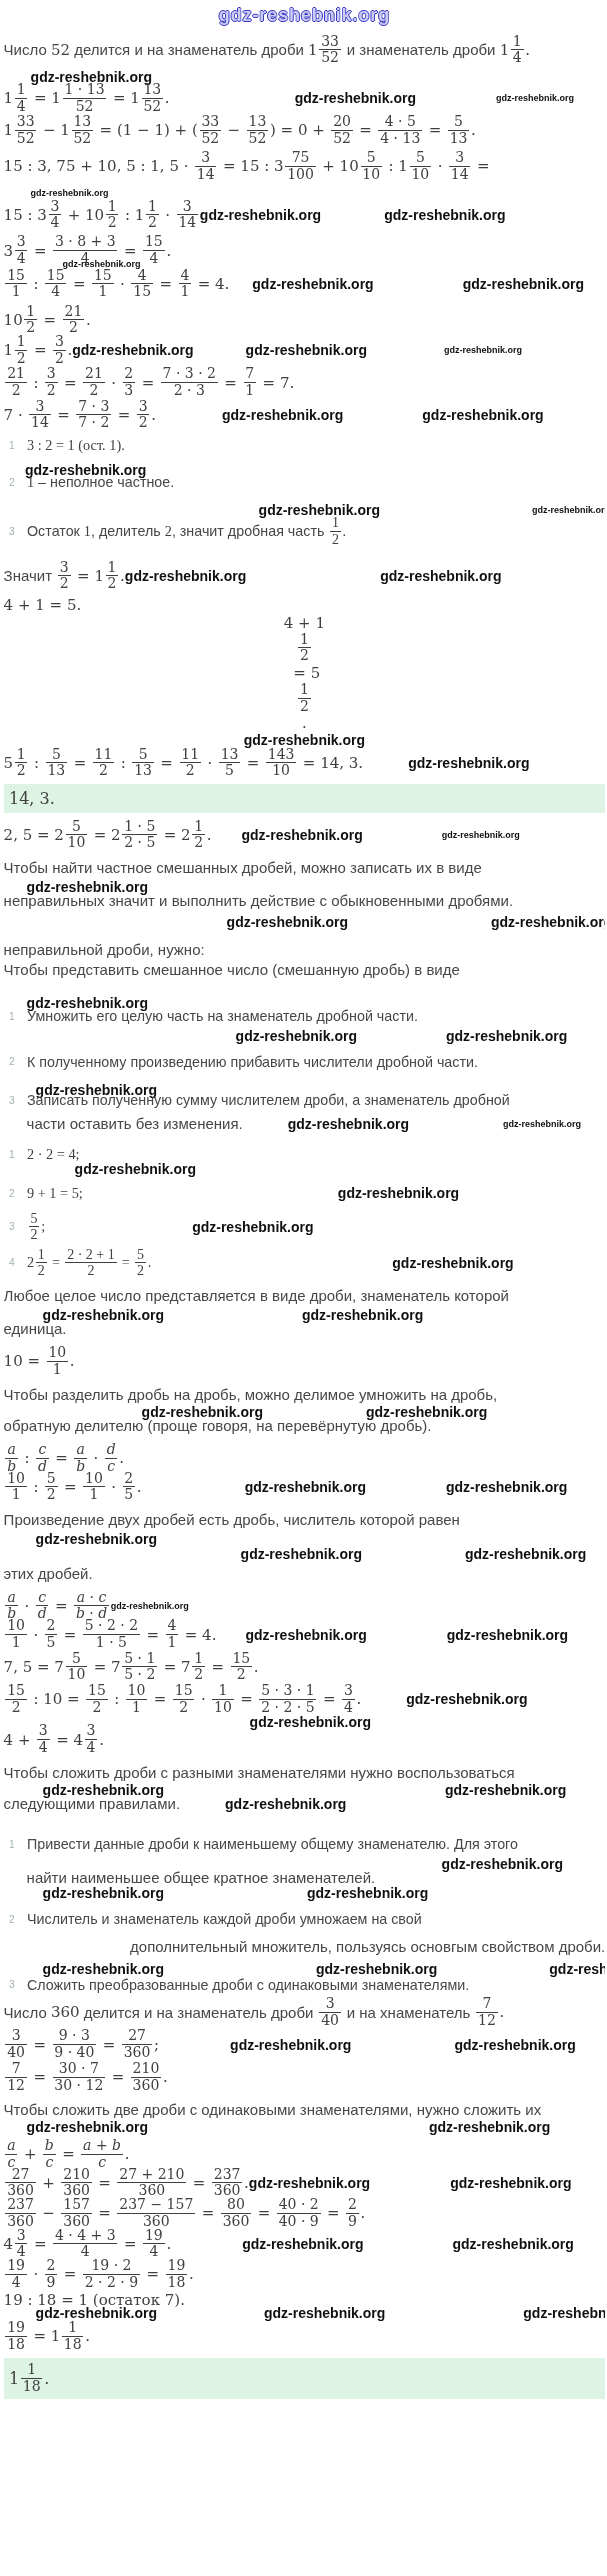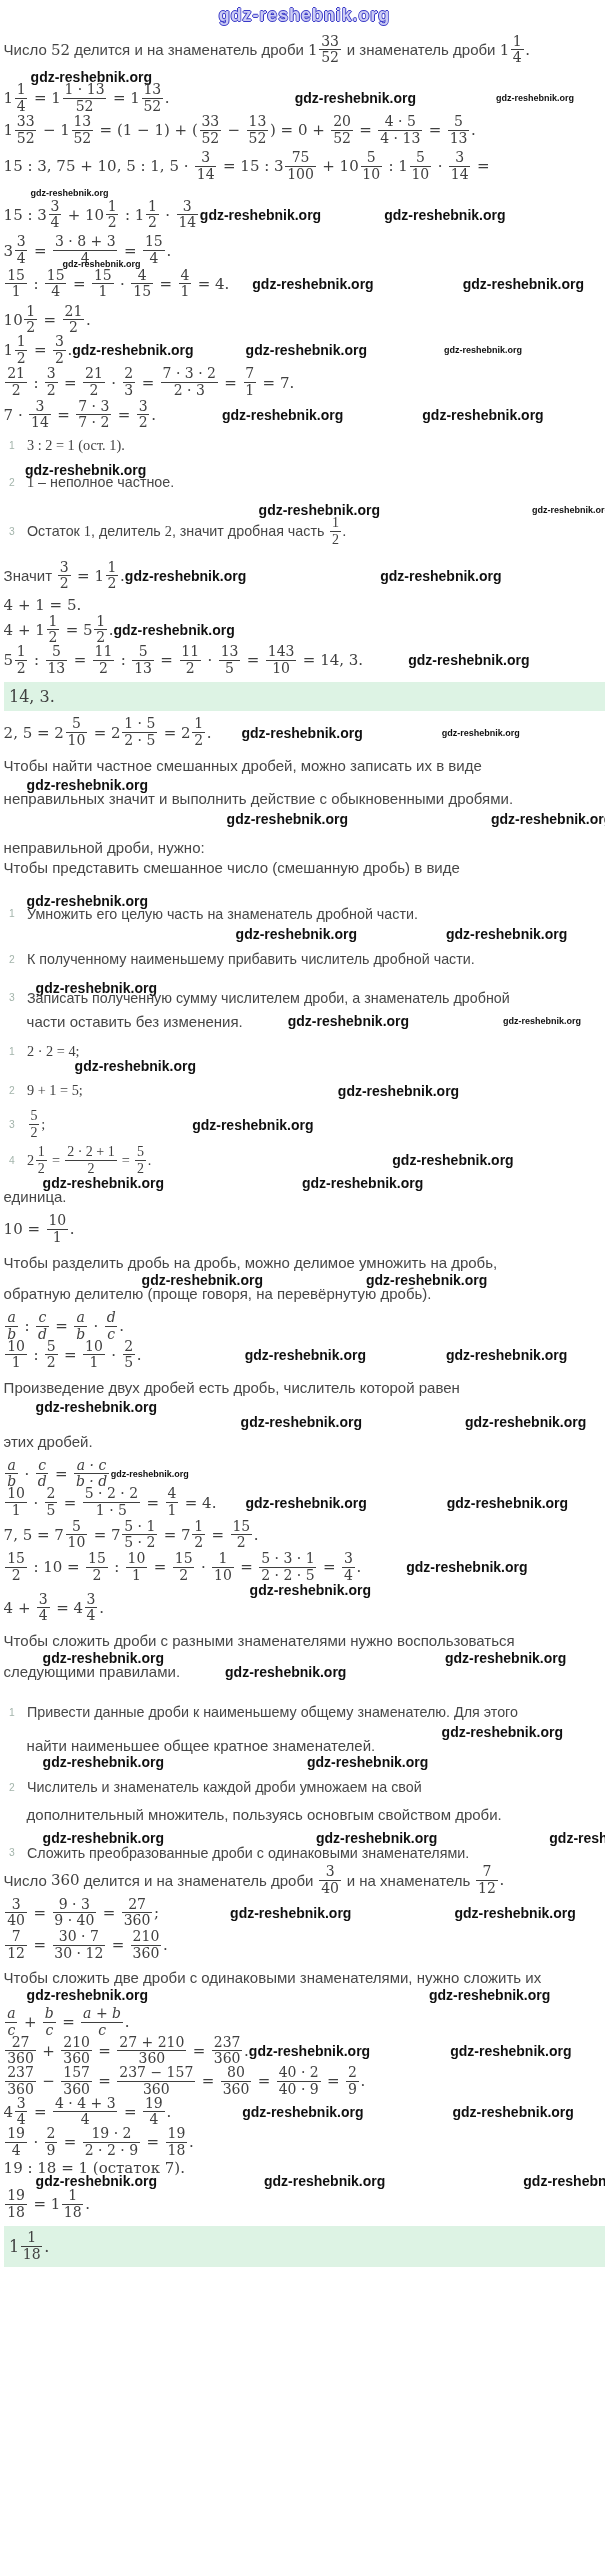--- a/index.html
+++ b/index.html
@@ -372,21 +372,21 @@
         <span class="d">2</span>
       </span>
       <span class="mt">.</span>
       <span class="wm">gdz-reshebnik.org</span>
       <span class="sp" style="width: 134px;"></span>
       <span class="wm">gdz-reshebnik.org</span>
     </div>
     <div class="row math">
       <span class="mt">4 + 1 = 5.</span>
     </div>
-    <div class="row math" style="margin-top: -1.8px;">
+    <div class="row math" style="margin-top: -1.8px; flex-direction: column;">
       <span class="mt">4 + 1</span>
       <span class="fr">
         <span class="n">1</span>
         <span class="d">2</span>
       </span>
       <span class="mt"> = 5</span>
       <span class="fr">
         <span class="n">1</span>
         <span class="d">2</span>
       </span>
@@ -489,21 +489,21 @@
       <span class="w">Умножить его целую часть на знаменатель дробной части.</span>
     </div>
     <div class="row wl" style="margin-top: 1.8px;">
       <span class="sp" style="width: 232px;"></span>
       <span class="wm">gdz-reshebnik.org</span>
       <span class="sp" style="width: 89px;"></span>
       <span class="wm">gdz-reshebnik.org</span>
     </div>
     <div class="row list" style="margin-top: 9px;">
       <span class="lno">2</span>
-      <span class="w">К полученному наименьшему прибавить числитель дробной части.</span>
+      <span class="w">К полученному произведению прибавить числители дробной части.</span>
     </div>
     <div class="row wl" style="margin-top: 10.7px;">
       <span class="sp" style="width: 32px;"></span>
       <span class="wm">gdz-reshebnik.org</span>
     </div>
     <div class="row list" style="margin-top: -7.1px;">
       <span class="lno">3</span>
       <span class="w">Записать полученную сумму числителем дроби, а знаменатель дробной</span>
     </div>
     <div class="row text ind" style="margin-top: 5.4px;">
@@ -551,20 +551,23 @@
       </span>
       <span class="mt"> = </span>
       <span class="fr">
         <span class="n">5</span>
         <span class="d">2</span>
       </span>
       <span class="mt">.</span>
       <span class="sp" style="width: 241px;"></span>
       <span class="wm">gdz-reshebnik.org</span>
     </div>
+    <div class="row text">
+      <span class="w">Любое целое число представляется в виде дроби, знаменатель которой</span>
+    </div>
     <div class="row wl" style="margin-top: -3.6px;">
       <span class="sp" style="width: 39px;"></span>
       <span class="wm">gdz-reshebnik.org</span>
       <span class="sp" style="width: 138px;"></span>
       <span class="wm">gdz-reshebnik.org</span>
     </div>
     <div class="row text" style="margin-top: -3.6px;">
       <span class="w">единица.</span>
     </div>
     <div class="row math">
@@ -801,21 +804,21 @@
     <div class="row wl" style="margin-top: -7.1px;">
       <span class="sp" style="width: 39px;"></span>
       <span class="wm">gdz-reshebnik.org</span>
       <span class="sp" style="width: 143px;"></span>
       <span class="wm">gdz-reshebnik.org</span>
     </div>
     <div class="row list" style="margin-top: 9px;">
       <span class="lno">2</span>
       <span class="w">Числитель и знаменатель каждой дроби умножаем на свой</span>
     </div>
-    <div class="row text ind" style="margin-top: 9px;">
+    <div class="row text ind" style="margin-top: 9px; justify-content: flex-end;">
       <span class="w">дополнительный множитель, пользуясь основгым свойством дроби.</span>
     </div>
     <div class="row wl" style="margin-top: 0px;">
       <span class="sp" style="width: 39px;"></span>
       <span class="wm">gdz-reshebnik.org</span>
       <span class="sp" style="width: 152px;"></span>
       <span class="wm">gdz-reshebnik.org</span>
       <span class="sp" style="width: 112px;"></span>
       <span class="wm">gdz-reshebnik.org</span>
     </div>

